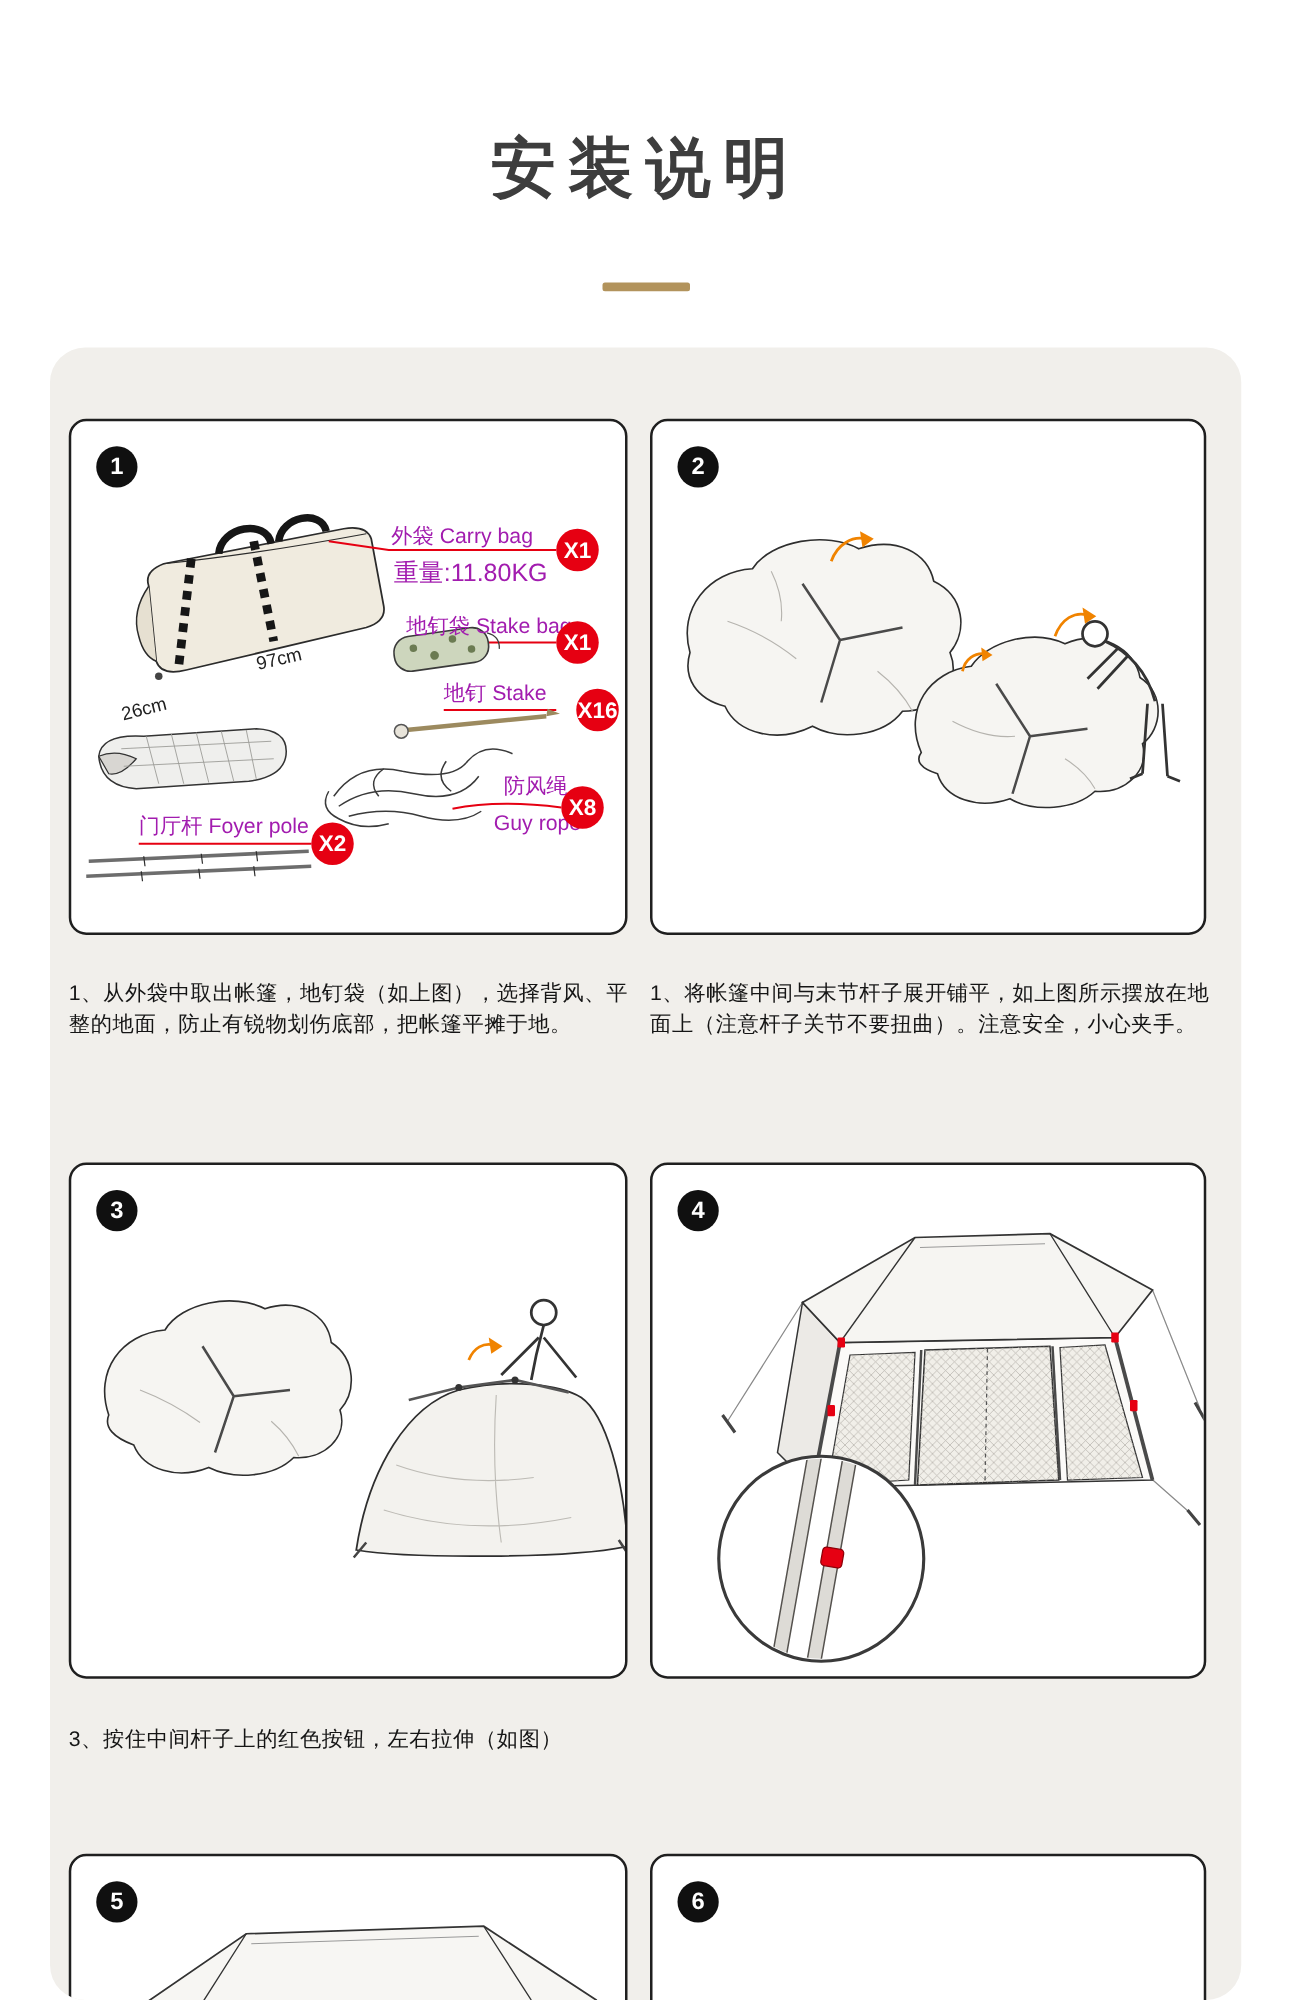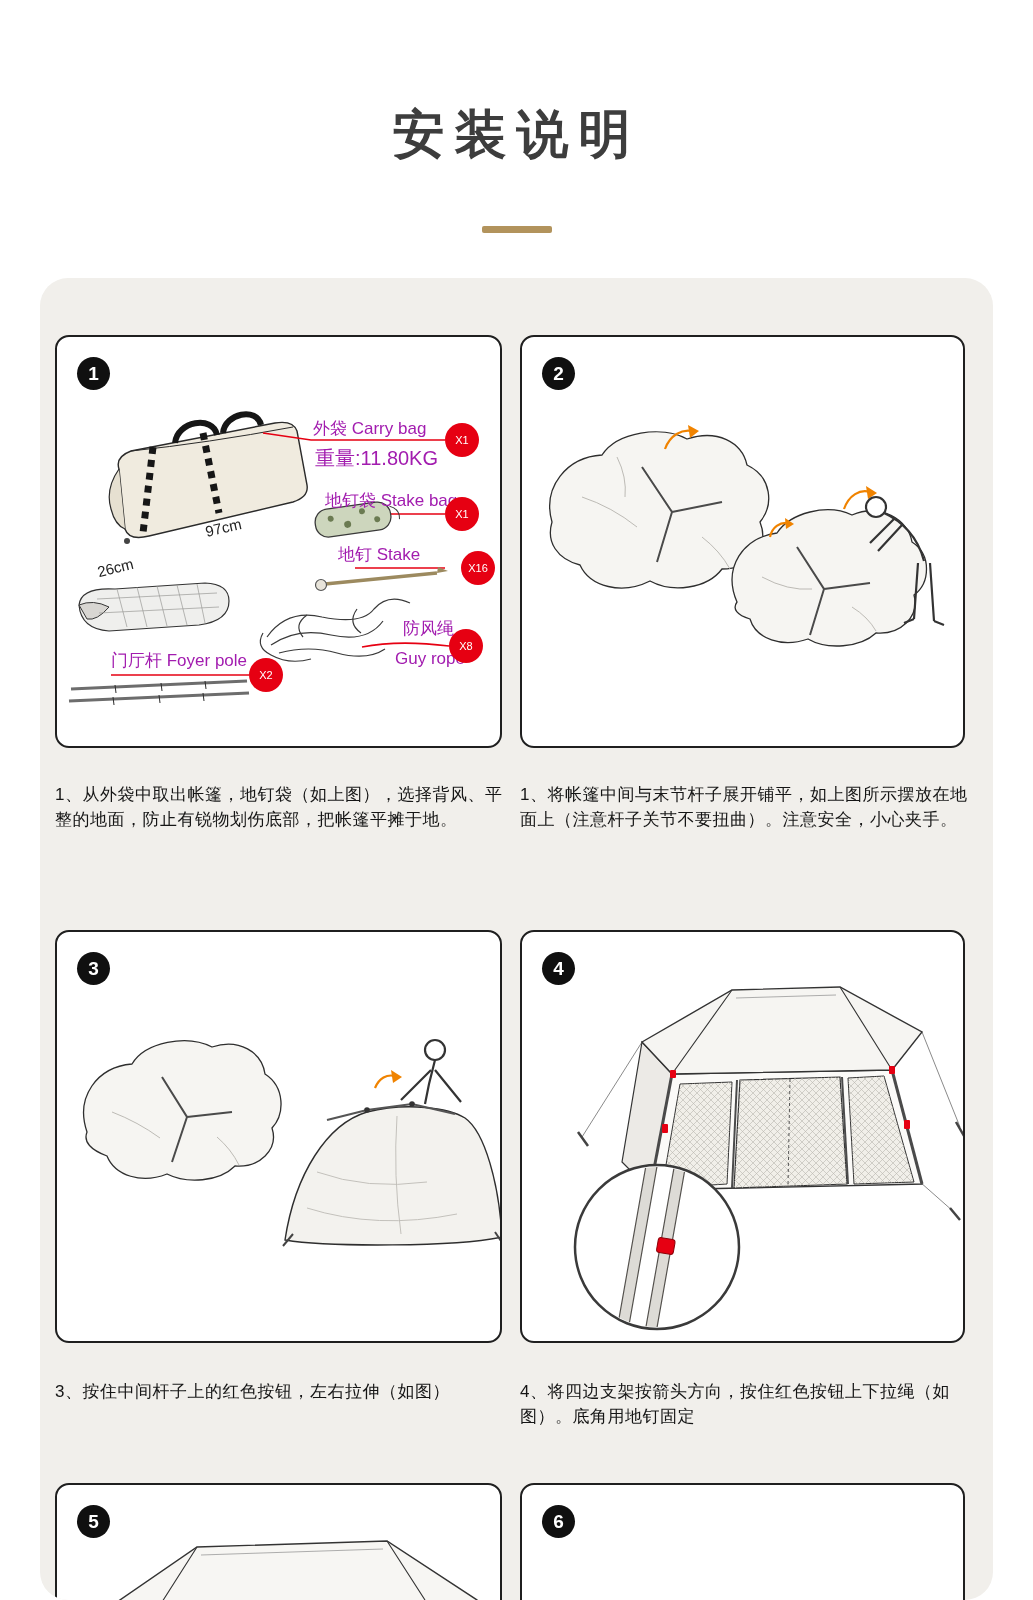--- a/index.html
+++ b/index.html
@@ -25,21 +25,21 @@
          display:flex;align-items:center;justify-content:center;z-index:3}
   .caption{position:absolute;font-size:17px;line-height:1.45;color:#151515;letter-spacing:.5px}
   .centered{text-align:left}
   .cap1{left:15px;top:505px;width:456px}
   .cap2{left:480px;top:505px;width:450px}
   .cap3{left:15px;top:1102px;width:456px}
   .cap4{left:480px;top:1102px;width:450px}
   .lbl{position:absolute;font-size:17px;color:#a21caf;white-space:nowrap;z-index:2}
   .lbl.bold{font-weight:400;font-size:20px}
   .qty{position:absolute;width:34px;height:34px;border-radius:50%;background:#e60012;color:#fff;
-       font-weight:400;font-size:11px;display:flex;align-items:center;justify-content:center;z-index:2}
+       font-weight:700;font-size:18px;display:flex;align-items:center;justify-content:center;z-index:2}
   .dim{position:absolute;font-size:15px;color:#222;z-index:2;white-space:nowrap}
 </style>
 </head>
 <body>
 
 <h1 class="title">安装说明</h1>
 <div class="divider"></div>
 
 <section class="panel">
 
@@ -115,21 +115,21 @@
             <line x1="102" y1="358" x2="103" y2="366"></line>
             <line x1="146" y1="356" x2="147" y2="364"></line>
         </g>
       </g>
     </svg>
     <div class="lbl" style="left:256px;top:80px">外袋 Carry bag</div>
     <div class="lbl bold" style="left:258px;top:108px">重量:11.80KG</div>
     <div class="qty" style="left:388px;top:86px">X1</div>
     <div class="lbl" style="left:268px;top:152px">地钉袋 Stake bag</div>
     <div class="qty" style="left:388px;top:160px">X1</div>
-    <div class="lbl" style="left:281px;top:206px">地钉 Stake</div>
+    <div class="lbl" style="left:298px;top:206px">地钉 Stake</div>
     <div class="qty" style="left:404px;top:214px">X16</div>
     <div class="lbl" style="left:346px;top:280px">防风绳</div>
     <div class="lbl" style="left:338px;top:312px">Guy rope</div>
     <div class="qty" style="left:392px;top:292px">X8</div>
     <div class="lbl" style="left:54px;top:312px">门厅杆 Foyer pole</div>
     <div class="qty" style="left:192px;top:321px">X2</div>
     <div class="dim" style="left:148px;top:182px;transform:rotate(-13deg)">97cm</div>
     <div class="dim" style="left:40px;top:222px;transform:rotate(-14deg)">26cm</div>
   </div>
 
@@ -263,21 +263,20 @@
             <rect x="110" y="228" width="11" height="175" fill="#dddbd6" stroke="#55524e" stroke-width="1.2"></rect>
             <rect x="138" y="228" width="11" height="175" fill="#dddbd6" stroke="#55524e" stroke-width="1.2"></rect>
             <rect x="135" y="305" width="17" height="15" rx="3" fill="#e60012" stroke="#8d0008" stroke-width="1"></rect>
           </g>
         </g>
       </g>
     </svg>
   </div>
 
   <p class="caption centered cap3">3、按住中间杆子上的红色按钮，左右拉伸（如图）</p>
-  <p class="caption cap4">4、将四边支架按箭头方向，按住红色按钮上下拉绳（如图）。底角用地钉固定</p>
 
   <div class="card c5">
     <div class="badge">5</div>
     <svg width="447" height="413" viewBox="0 0 447 413">
       <g>
         <path d="M60,117 L140,62 L330,56 L420,115 L420,180 L60,180 Z" fill="#f7f6f3" stroke="#333" stroke-width="1.4"></path>
         <path d="M140,62 L105,117 M330,56 L368,115" fill="none" stroke="#333" stroke-width="1.1"></path>
         <path d="M144,70 L326,64" stroke="#999" stroke-width=".8"></path>
       </g>
     </svg>

